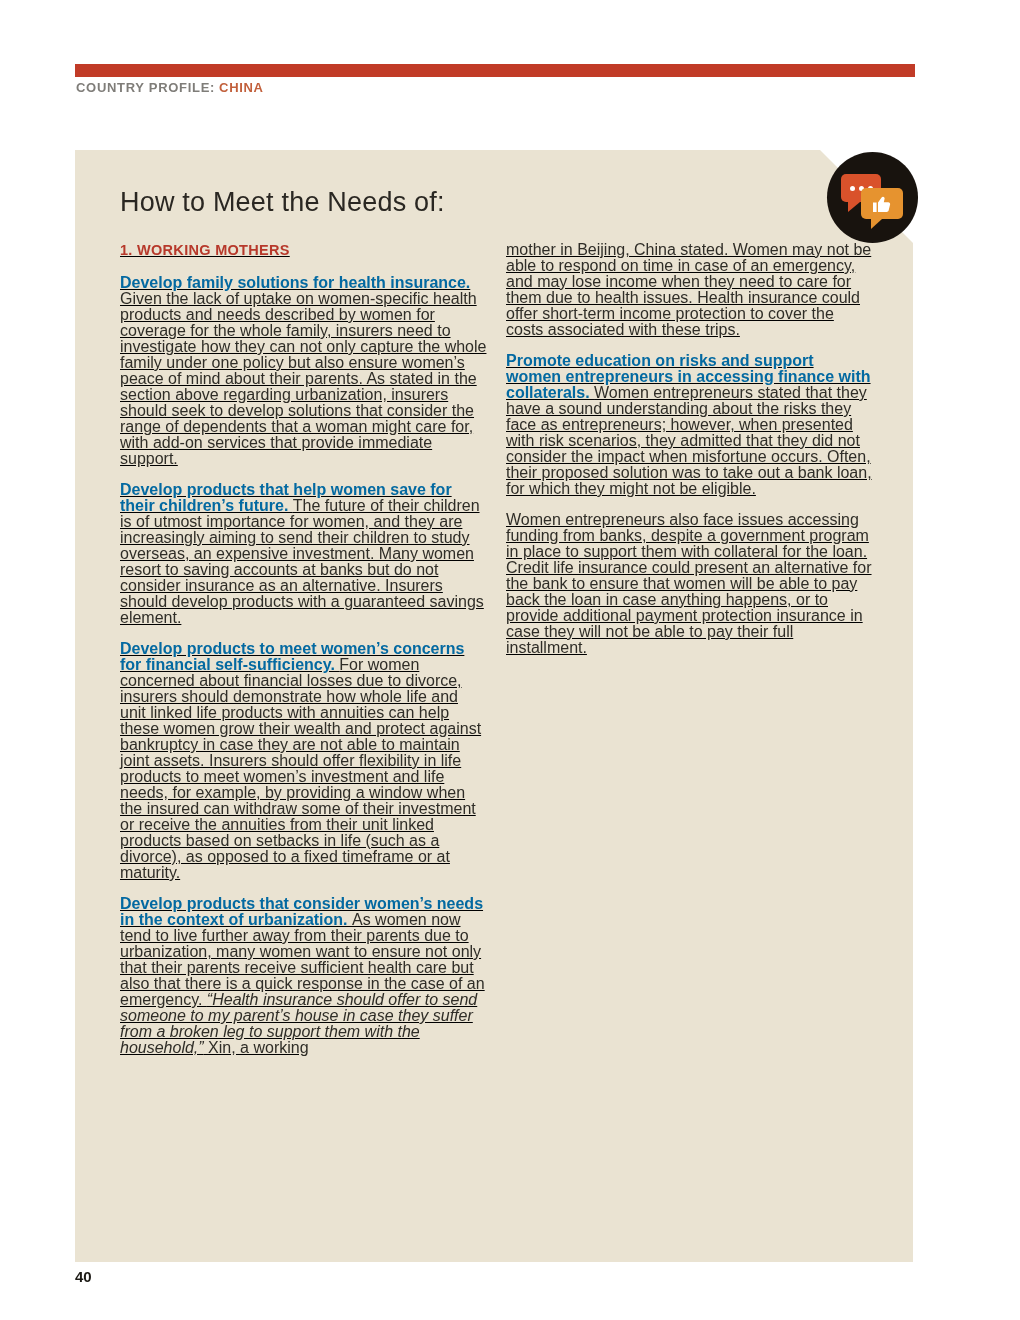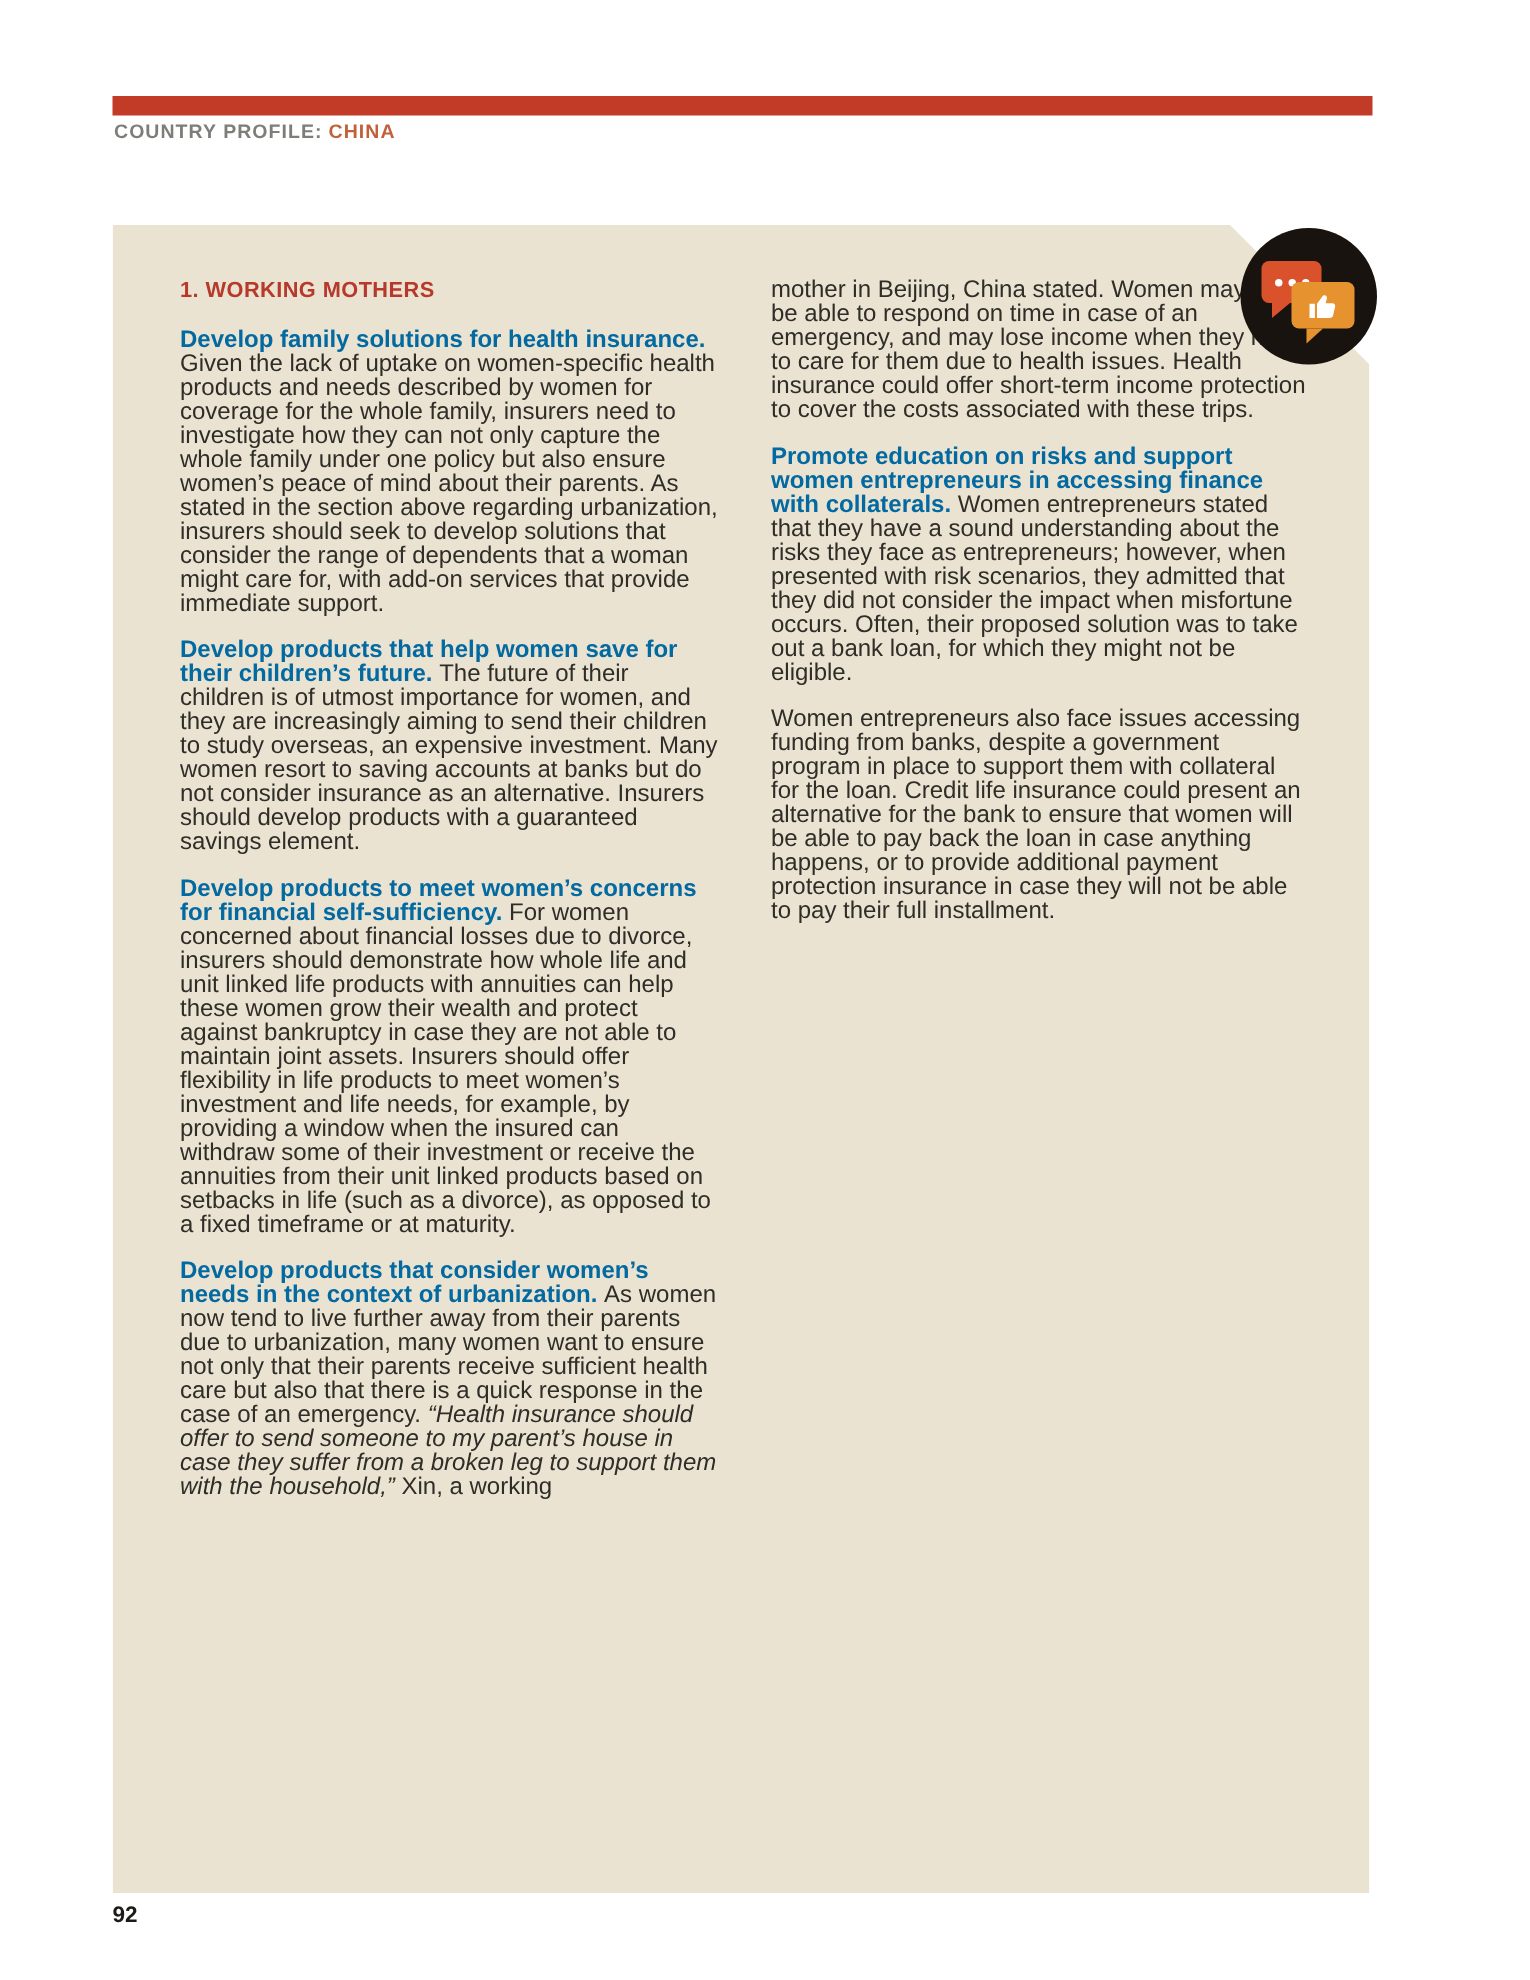--- a/index.html
+++ b/index.html
@@ -40,21 +40,21 @@
 
   .panel-title {
     margin: 0 0 24px 0;
     font-size: 27px;
     font-weight: normal;
     line-height: 32px;
     color: #2a2722;
     letter-spacing: 0.2px;
   }
 
-  .cols { display: flex; gap: 35px; }
+  .cols { display: flex; gap: 19px; text-decoration: underline; }
   .col { width: 367px; }
 
   .section-heading {
     font-size: 14.5px;
     font-weight: bold;
     letter-spacing: 0.3px;
     color: var(--heading, #b7392b);
     margin: 0 0 17px 0;
   }
   .col .section-heading + .body-para { margin-top: 0; }
@@ -119,20 +119,21 @@
 </head>
 <body>
 
 <div class="top-bar"></div>
 
 <div class="kicker">
   <span>COUNTRY PROFILE:</span><span class="country">CHINA</span>
 </div>
 
 <div class="panel">
+  <h1 class="panel-title">How to Meet the Needs of:</h1>
   <div class="cols">
     <div class="col" id="col-left">
         <h2 class="section-heading">1. WORKING MOTHERS</h2>
         <p class="body-para"><span class="seg-bold">Develop family solutions for health insurance. </span><span class="seg-regular">Given the lack of uptake on women-specific health products and needs described by women for coverage for the whole family, insurers need to investigate how they can not only capture the whole family under one policy but also ensure women’s peace of mind about their parents. As stated in the section above regarding urbanization, insurers should seek to develop solutions that consider the range of dependents that a woman might care for, with add-on services that provide immediate support.</span></p>
         <p class="body-para"><span class="seg-bold">Develop products that help women save for their children’s future. </span><span class="seg-regular">The future of their children is of utmost importance for women, and they are increasingly aiming to send their children to study overseas, an expensive investment. Many women resort to saving accounts at banks but do not consider insurance as an alternative. Insurers should develop products with a guaranteed savings element.</span></p>
         <p class="body-para"><span class="seg-bold">Develop products to meet women’s concerns for financial self-sufficiency. </span><span class="seg-regular">For women concerned about financial losses due to divorce, insurers should demonstrate how whole life and unit linked life products with annuities can help these women grow their wealth and protect against bankruptcy in case they are not able to maintain joint assets. Insurers should offer flexibility in life products to meet women’s investment and life needs, for example, by providing a window when the insured can withdraw some of their investment or receive the annuities from their unit linked products based on setbacks in life (such as a divorce), as opposed to a fixed timeframe or at maturity.</span></p>
         <p class="body-para"><span class="seg-bold">Develop products that consider women’s needs in the context of urbanization. </span><span class="seg-regular">As women now tend to live further away from their parents due to urbanization, many women want to ensure not only that their parents receive sufficient health care but also that there is a quick response in the case of an emergency. </span><span class="seg-italic">“Health insurance should offer to send someone to my parent’s house in case they suffer from a broken leg to support them with the household,”</span><span class="seg-regular"> Xin, a working</span></p>
       </div>
     <div class="col" id="col-right">
         <p class="body-para"><span class="seg-regular">mother in Beijing, China stated. Women may not be able to respond on time in case of an emergency, and may lose income when they need to care for them due to health issues. Health insurance could offer short-term income protection to cover the costs associated with these trips.</span></p>
@@ -148,13 +149,13 @@
     <span class="dot"></span>
     <span class="dot"></span>
   </div>
   <div class="bubble-front">
     <svg width="23" height="19" viewBox="0 0 23 19">
       <path fill="#ffffff" d="M2 8.5h3.6V18H2z M7 18h8.6c1 0 1.9-.7 2.1-1.7l1.4-5.8c.3-1.2-.6-2.3-1.9-2.3h-4.4l.8-3.4c.2-1-.5-2-1.6-2-.6 0-1.1.3-1.4.8L7 8.5z"></path>
     </svg>
   </div>
 </div>
 
-<div class="page-number">92</div>
+<div class="page-number">40</div>
 
 </body></html>

